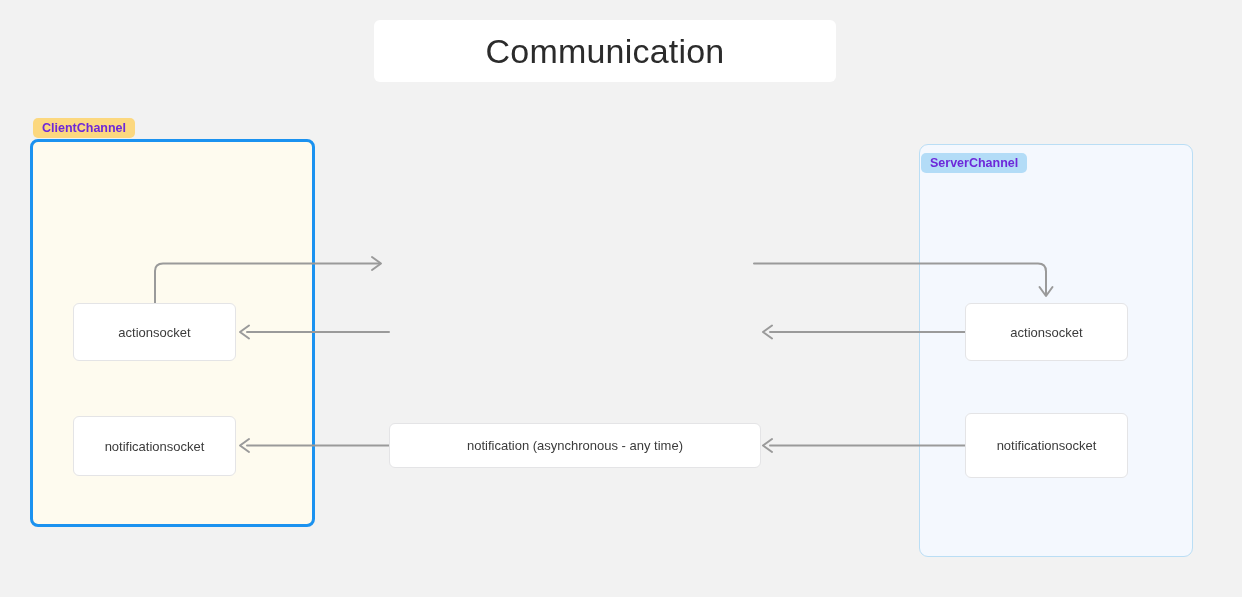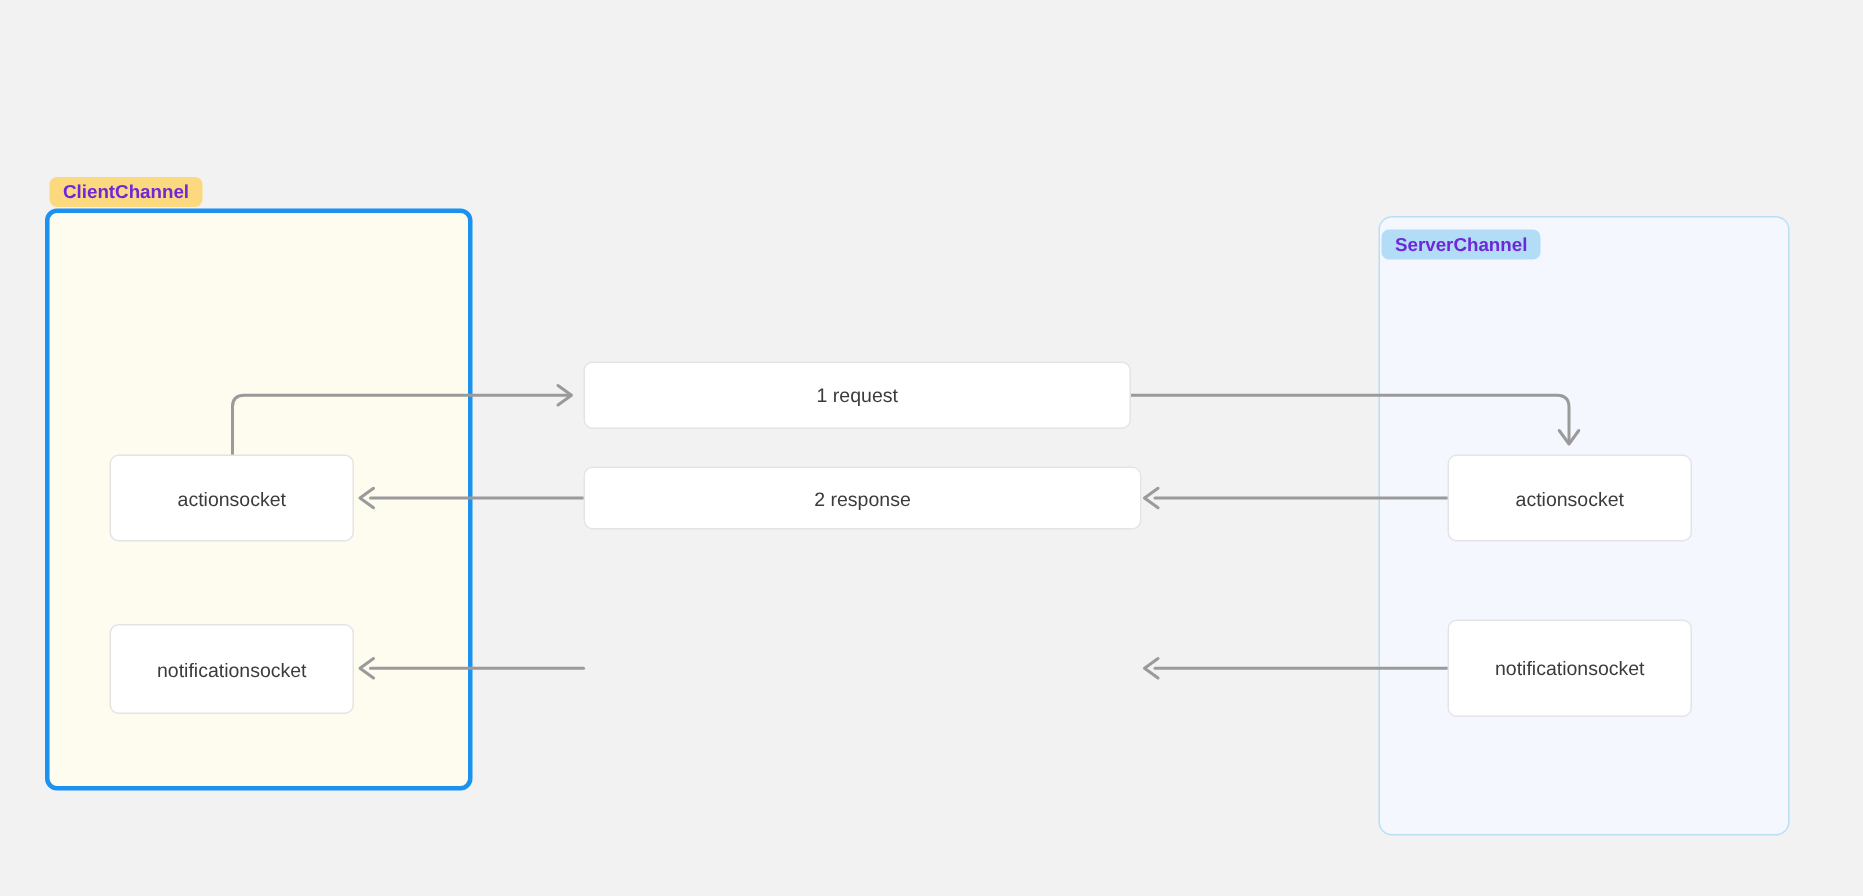--- a/index.html
+++ b/index.html
@@ -130,20 +130,23 @@
     height: 597px;
     z-index: 3;
     pointer-events: none;
   }
 </style>
 </head>
 <body>
 
 <div id="canvas">
 
+  <div class="title-box">
+    <span class="title-text">Communication</span>
+  </div>
 
   <div class="client-container"></div>
   <div class="server-container"></div>
 
   <div class="tag tag-client">
     <span>ClientChannel</span>
   </div>
   <div class="tag tag-server">
     <span>ServerChannel</span>
   </div>
@@ -178,20 +181,17 @@
     <span>notificationsocket</span>
   </div>
 
   <div class="node node-server-action">
     <span>actionsocket</span>
   </div>
   <div class="node node-server-notification">
     <span>notificationsocket</span>
   </div>
 
-  <div class="node node-request">
-    <span>1 request</span>
-  </div>
-  <div class="node node-response">
-    <span>2 response</span>
+  <div class="node node-notify">
+    <span>notification (asynchronous - any time)</span>
   </div>
 
 </div>
 
 </body></html>

